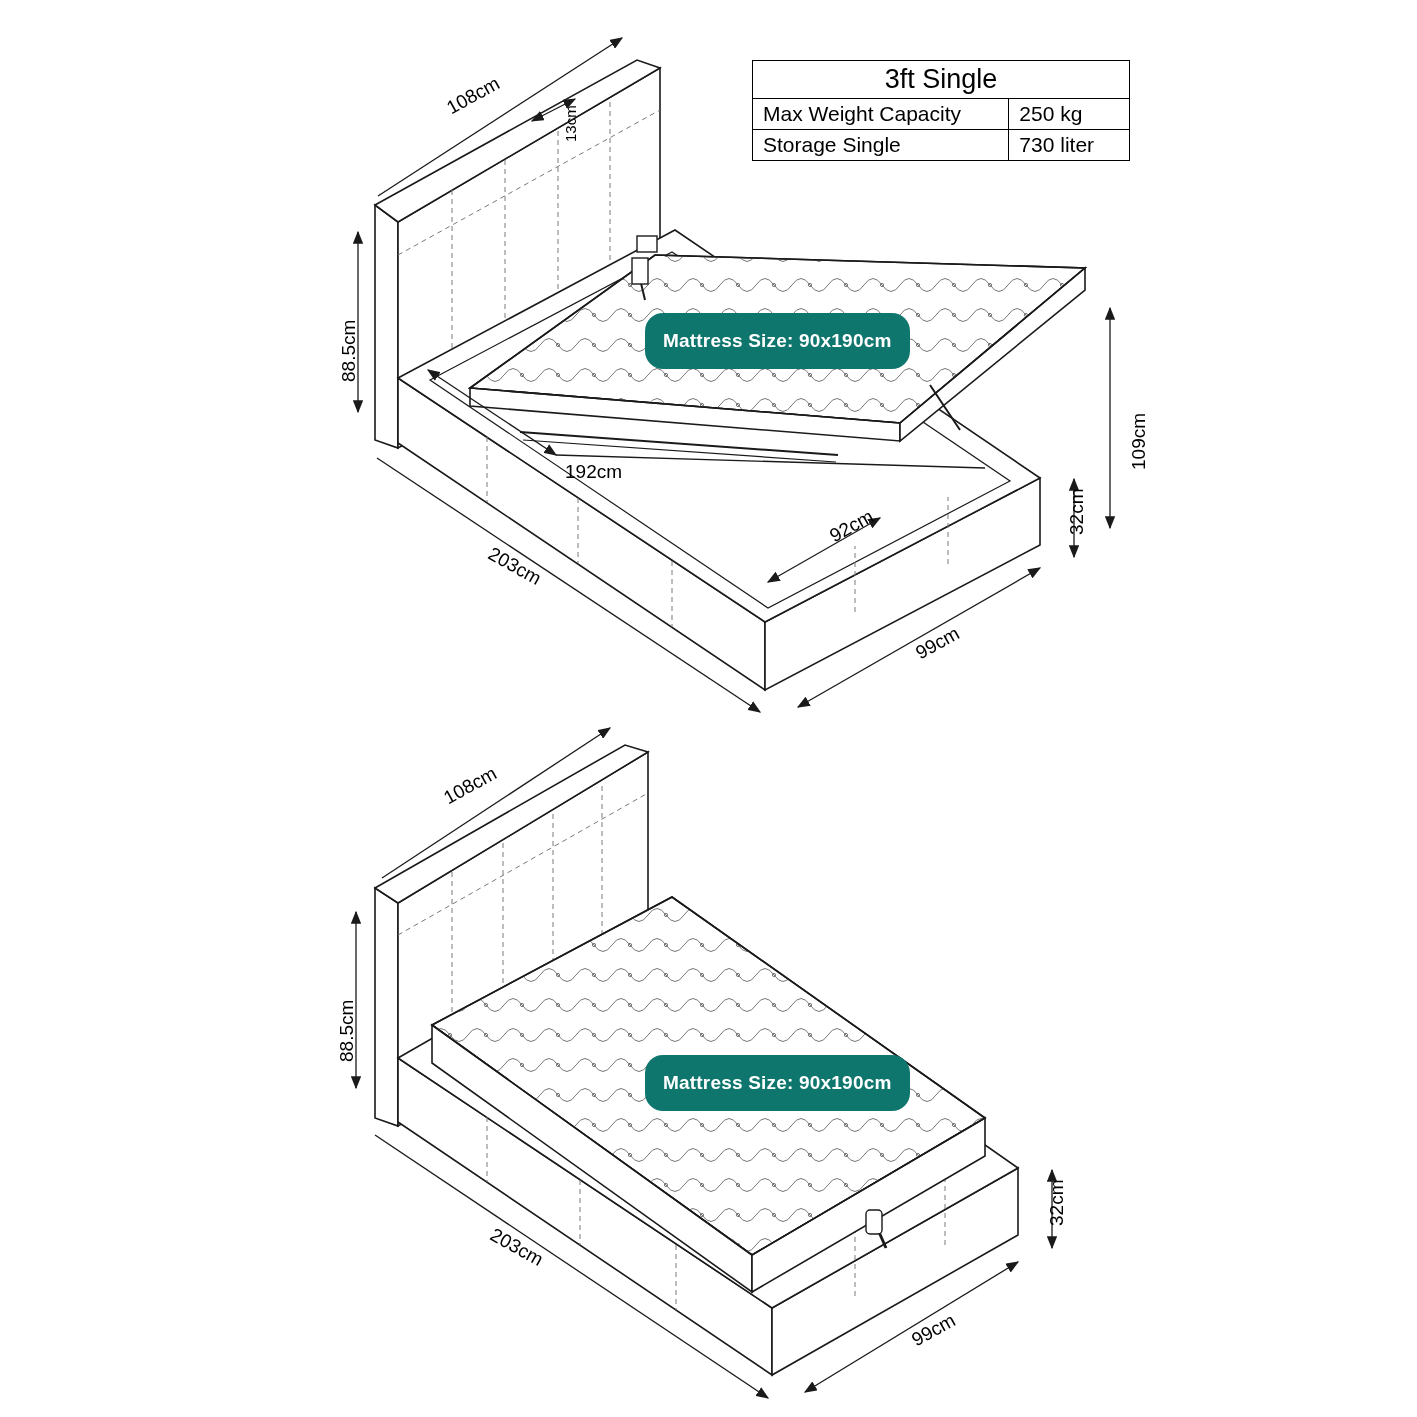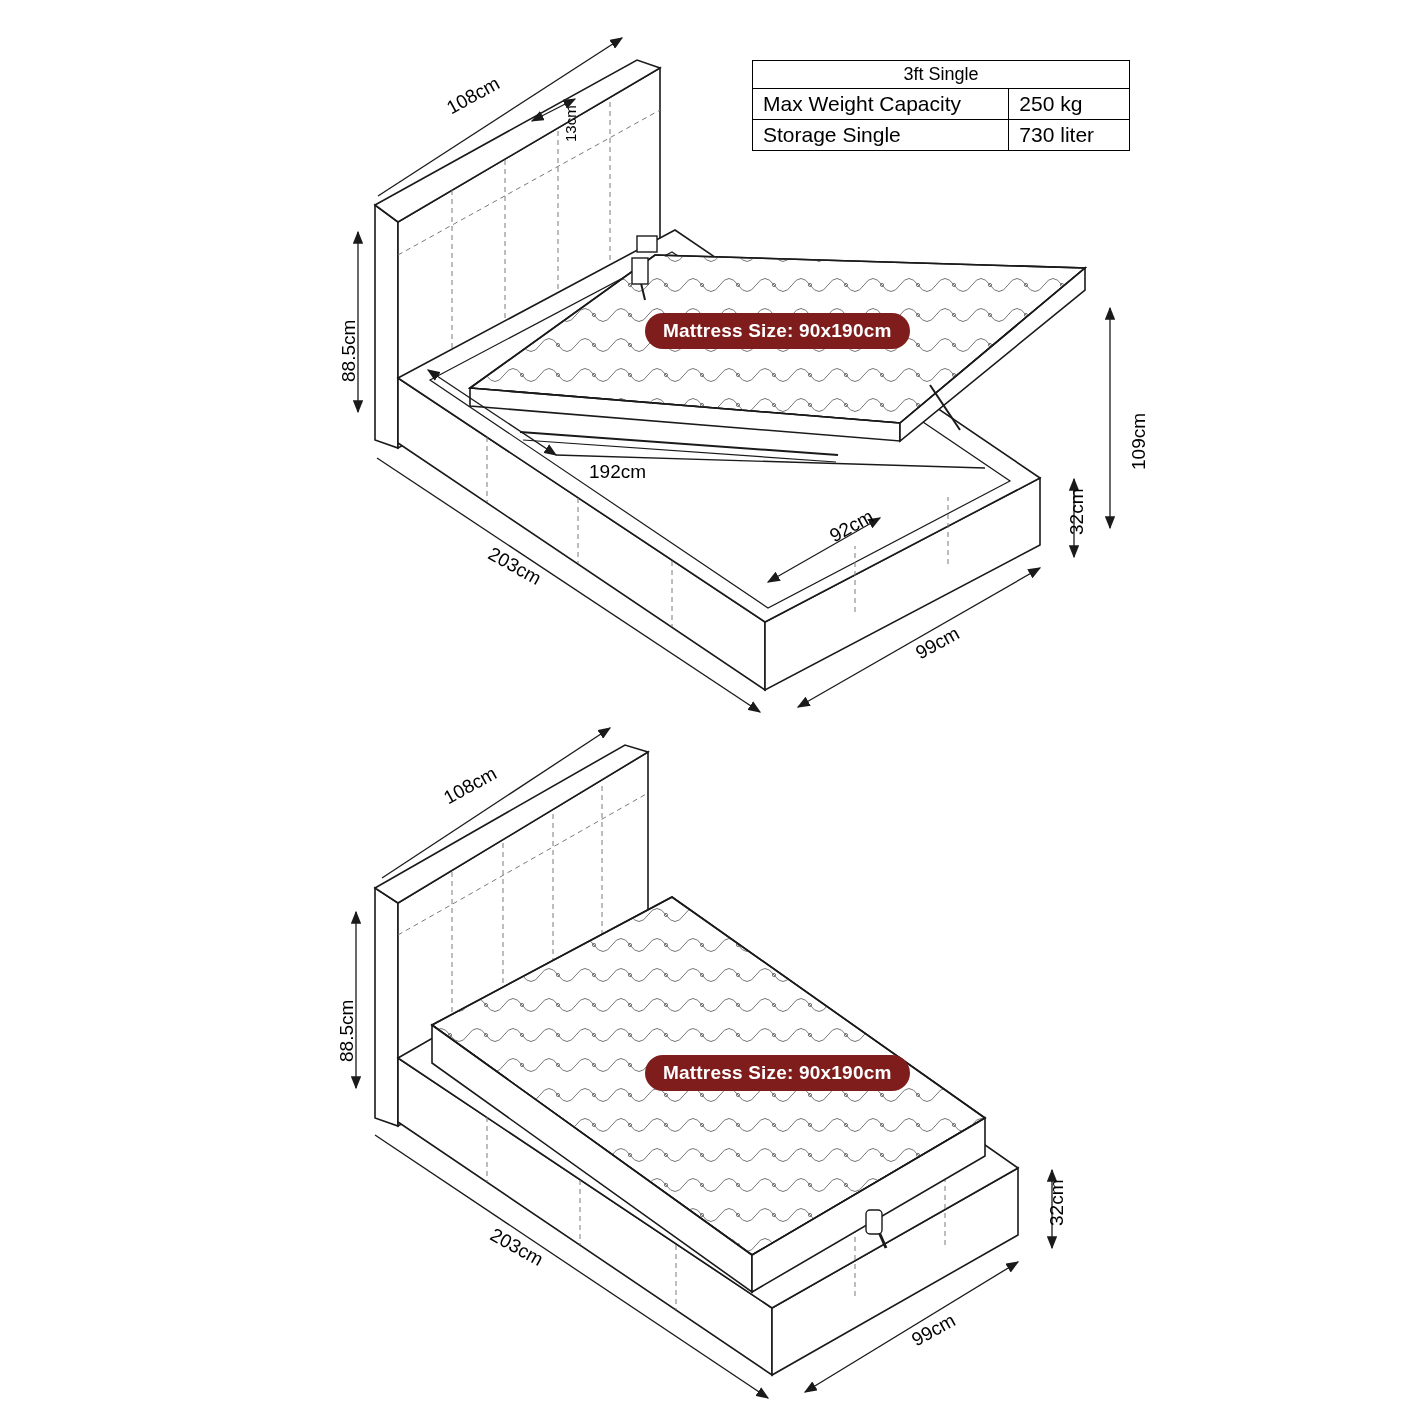--- a/index.html
+++ b/index.html
@@ -38,34 +38,34 @@
     font-size: 21px;
   }
   .spec-table td, .spec-table th {
     border: 1.2px solid #000;
     padding: 3px 10px;
     font-weight: normal;
     color: #000;
   }
   .spec-title {
     text-align: center;
-    font-size: 18px;
+    font-size: 27px;
     font-weight: bold;
     padding: 6px 0 7px 0;
   }
   .spec-label { text-align: left; width: 68%; }
   .spec-value { text-align: left; }
   
   .pill {
     position: absolute;
-    background: #7f1d1d;
+    background: #0f766e;
     color: #ffffff;
     font-size: 19px;
     font-weight: bold;
-    padding: 7px 18px;
+    padding: 17px 18px;
     border-radius: 18px;
     white-space: nowrap;
     letter-spacing: .2px;
   }
   #pill-top { left: 645px; top: 313px; }
   #pill-bottom { left: 645px; top: 1055px; }
   
   .dim {
     position: absolute;
     font-size: 19px;
@@ -256,21 +256,21 @@
     </table>
 
   <div class="pill" id="pill-top">Mattress Size: 90x190cm</div>
   <div class="pill" id="pill-bottom">Mattress Size: 90x190cm</div>
 
   <div class="dim rot-left" style="left:443px; top:100px;">108cm</div>
   <div class="dim rot90" style="left:562px; top:142px; font-size:15px;">13cm</div>
   <div class="dim rot90" style="left:338px; top:382px;">88.5cm</div>
   <div class="dim rot-right" style="left:495px; top:543px;">203cm</div>
   <div class="dim rot-left" style="left:912px; top:645px;">99cm</div>
-  <div class="dim" style="left:589px; top:461px;">192cm</div>
+  <div class="dim" style="left:565px; top:461px;">192cm</div>
   <div class="dim rot-left" style="left:826px; top:528px;">92cm</div>
   <div class="dim rot90" style="left:1066px; top:535px;">32cm</div>
   <div class="dim rot90" style="left:1128px; top:470px;">109cm</div>
 
   <div class="dim rot-left" style="left:440px; top:790px;">108cm</div>
   <div class="dim rot90" style="left:336px; top:1062px;">88.5cm</div>
   <div class="dim rot-right" style="left:497px; top:1224px;">203cm</div>
   <div class="dim rot-left" style="left:908px; top:1332px;">99cm</div>
   <div class="dim rot90" style="left:1046px; top:1226px;">32cm</div>
 

